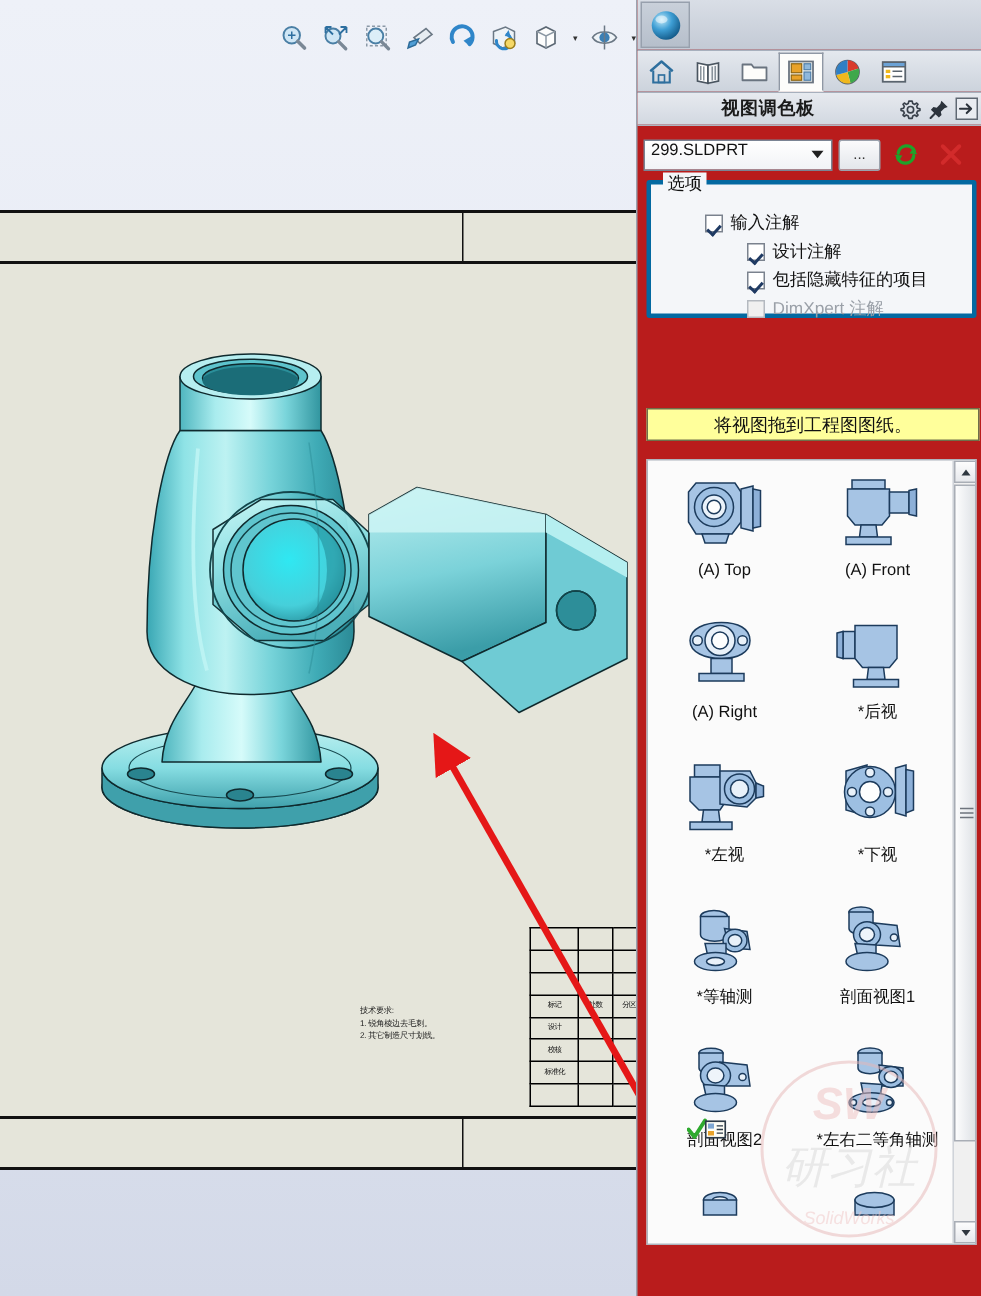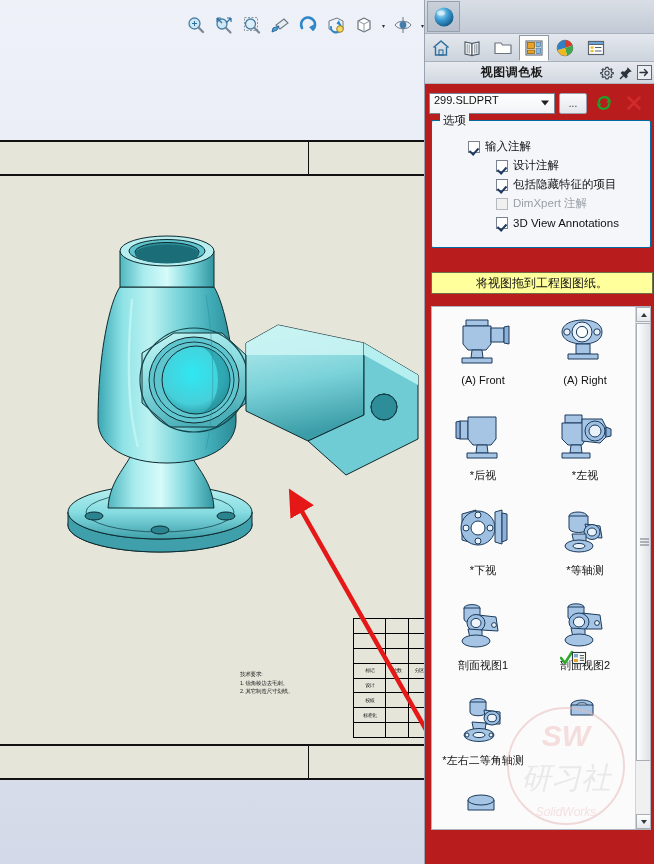--- a/index.html
+++ b/index.html
@@ -155,22 +155,22 @@
     background: linear-gradient(to bottom, #fbfbfc, #e3e6eb);
     border: 1px solid #8a919d; border-radius: 2px;
     display: flex; align-items: center; justify-content: center;
     font-size: 10px; color: #333;
   }
   .sq-btn.plain { width: 28px; border: 1px solid #9aa1ac; }
   .sq-btn.icononly { border: 1px solid transparent; background: transparent; width: 26px; }
 
   
   .options-group {
-    position: absolute; left: 6px; top: 120px; width: 220px; height: 128px;
-    border: 1px solid #0369a1; background: #f4f6f9; border-radius: 2px;
+    position: absolute; left: 6px; top: 120px; width: 220px; height: 92px;
+    border: 3px solid #0369a1; background: #f4f6f9; border-radius: 2px;
   }
   .options-legend {
     position: absolute; left: 8px; top: -8px; background: #f4f6f9;
     padding: 0 3px; font-size: 11.5px; color: #111;
   }
   .opt-row { display: flex; align-items: center; height: 19px; font-size: 11.5px; color: #111; padding-left: 28px; }
   .opt-rows { position: absolute; left: 8px; top: 16px; }
   .opt-row.indent { margin-left: 28px; }
   .cb {
     width: 12px; height: 12px; border: 1px solid #7a828e; background: #ffffff;
@@ -592,32 +592,44 @@
           <span>设计注解</span>
         </div>
         <div class="opt-row indent">
           <span class="cb checked"></span>
           <span>包括隐藏特征的项目</span>
         </div>
         <div class="opt-row indent dim">
           <span class="cb disabled"></span>
           <span>DimXpert 注解</span>
         </div>
-        <div class="opt-row indent">
-          <span class="cb checked"></span>
-          <span>3D View Annotations</span>
-        </div>
       </div>
     </div>
 
     <div class="hint-bar">将视图拖到工程图图纸。</div>
 
     <div class="palette">
       <div class="palette-grid">
 
+        <div class="pal-item">
+          <div class="pal-thumb">
+            <svg width="66" height="56" viewBox="0 0 66 56">
+                <g fill="#a6c4e4" stroke="#1c3b5c" stroke-width="1">
+                  <path d="M14 8 L40 8 L44 14 L44 34 L38 42 L14 42 L9 34 L9 14 Z"></path>
+                  <circle cx="26" cy="24" r="13" fill="#9dbfe2"></circle>
+                  <circle cx="26" cy="24" r="8" fill="#e9f1f9"></circle>
+                  <circle cx="26" cy="24" r="4.5" fill="#fdfefe"></circle>
+                  <path d="M44 12 L52 10 L52 40 L44 38 Z"></path>
+                  <path d="M52 12 L57 13 L57 37 L52 38 Z" fill="#8db0d8"></path>
+                  <path d="M18 42 L36 42 L34 48 L20 48 Z"></path>
+                </g>
+              </svg>
+          </div>
+          <div class="pal-label">(A) Top</div>
+        </div>
 
         <div class="pal-item">
           <div class="pal-thumb">
             <svg width="66" height="56" viewBox="0 0 66 56">
                 <g fill="#a6c4e4" stroke="#1c3b5c" stroke-width="1">
                   <path d="M16 6 L38 6 L38 12 L16 12 Z"></path>
                   <path d="M13 12 L41 12 L41 30 L36 36 L18 36 L13 30 Z"></path>
                   <path d="M41 14 L54 14 L54 28 L41 28 Z"></path>
                   <path d="M54 13 L59 12 L59 30 L54 29 Z" fill="#8db0d8"></path>
                   <path d="M22 36 L32 36 L33 44 L21 44 Z"></path>

